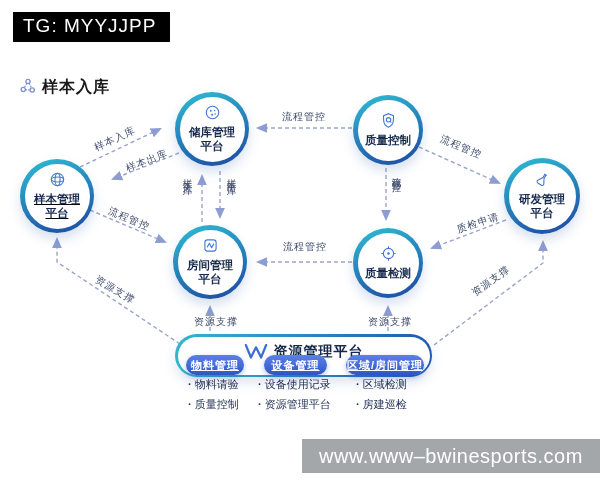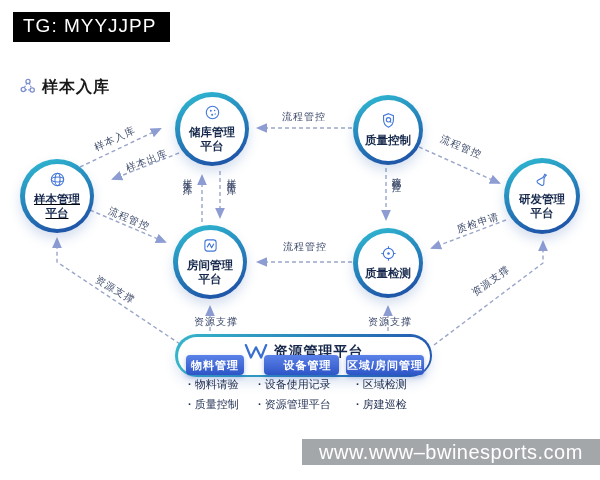--- a/index.html
+++ b/index.html
@@ -34,32 +34,32 @@
           font-size:9.5px;color:#3e4b6b;letter-spacing:2px;line-height:1;}
 
   
   .resbox{position:absolute;left:175px;top:334px;width:257px;height:43px;border-radius:22px;
           background:linear-gradient(100deg,#35b6c9,#2257b0);padding:2.5px;box-sizing:border-box;
           box-shadow:0 6px 12px rgba(35,85,165,.15);}
   .resbox-inner{background:#fff;border-radius:20px;width:100%;height:100%;box-sizing:border-box;
           display:flex;align-items:flex-start;justify-content:center;padding-top:6px;gap:6px;}
   .resbox-inner .txt{font-size:14px;font-weight:bold;color:#16284b;letter-spacing:1px;}
 
-  .pill{position:absolute;height:20px;border-radius:4px;
+  .pill{position:absolute;height:20px;border-radius:10px;
         background:linear-gradient(180deg,#5b82e8,#2e55c6);
         color:#fff;font-size:11px;font-weight:bold;letter-spacing:1px;
         display:flex;align-items:center;justify-content:center;
-        box-shadow:0 2px 5px rgba(40,80,190,.35);}
+        box-shadow:0 2px 5px rgba(40,80,190,.35);text-decoration:underline;}
 
   .bullet-col{position:absolute;top:377px;}
   .brow{font-size:11px;color:#1c2b4e;margin-bottom:5px;white-space:nowrap;}
   .brow::before{content:"·";font-weight:bold;margin-right:3px;color:#1c2b4e;}
 
   
-  .watermark{position:absolute;left:302px;top:439px;width:298px;height:26px;background:#a3a7aa;
+  .watermark{position:absolute;left:302px;top:439px;width:298px;height:34px;background:#a3a7aa;
         color:#fff;font-size:20px;letter-spacing:.5px;display:flex;align-items:center;justify-content:center;}
 </style>
 </head>
 <body>
 
 <div id="canvas">
 
   <div class="badge">TG: MYYJJPP</div>
 
   <div class="dtitle">
@@ -204,21 +204,21 @@
       <span>
         <svg width="24" height="17" viewBox="0 0 26 18" fill="none" stroke="#3a6fd0" stroke-width="2.4" stroke-linejoin="round" stroke-linecap="round">
           <polyline points="2,2 7.5,15.5 13,4.5 18.5,15.5 24,2"></polyline>
         </svg>
       </span>
       <span class="txt">资源管理平台</span>
     </div>
   </div>
 
   <div class="pill" style="left:186px;top:355px;width:58px;">物料管理</div>
-  <div class="pill" style="left:264px;top:355px;width:63px;padding-left:12px;">设备管理</div>
+  <div class="pill" style="left:264px;top:355px;width:63px;">设备管理</div>
   <div class="pill" style="left:346px;top:355px;width:78px;">区域/房间管理</div>
 
   <div class="bullet-col" style="left:188px;">
     <div class="brow">物料请验</div>
     <div class="brow">质量控制</div>
   </div>
   <div class="bullet-col" style="left:258px;">
     <div class="brow">设备使用记录</div>
     <div class="brow">资源管理平台</div>
   </div>

